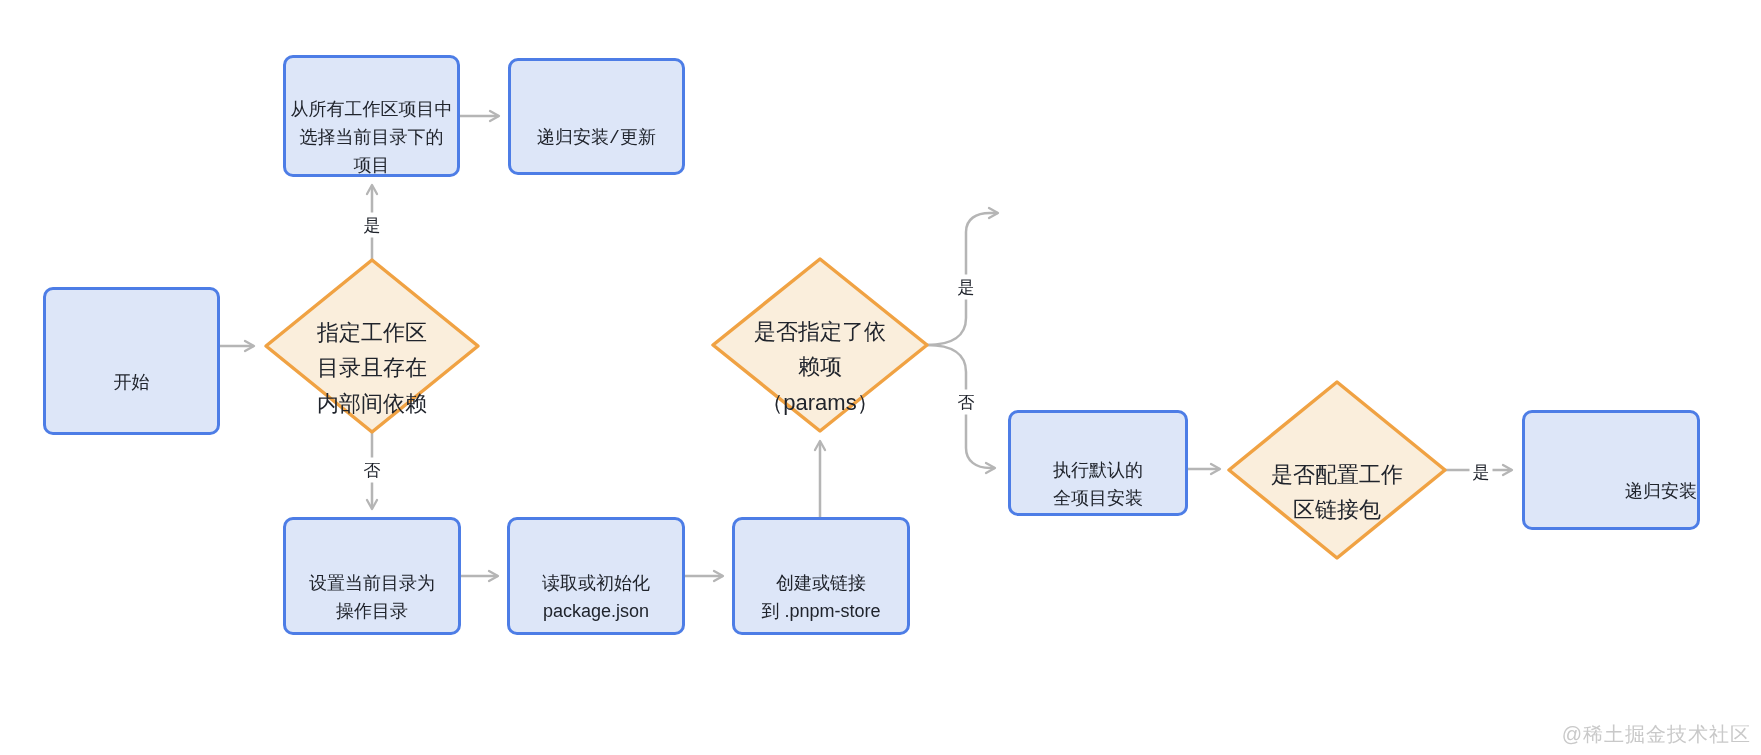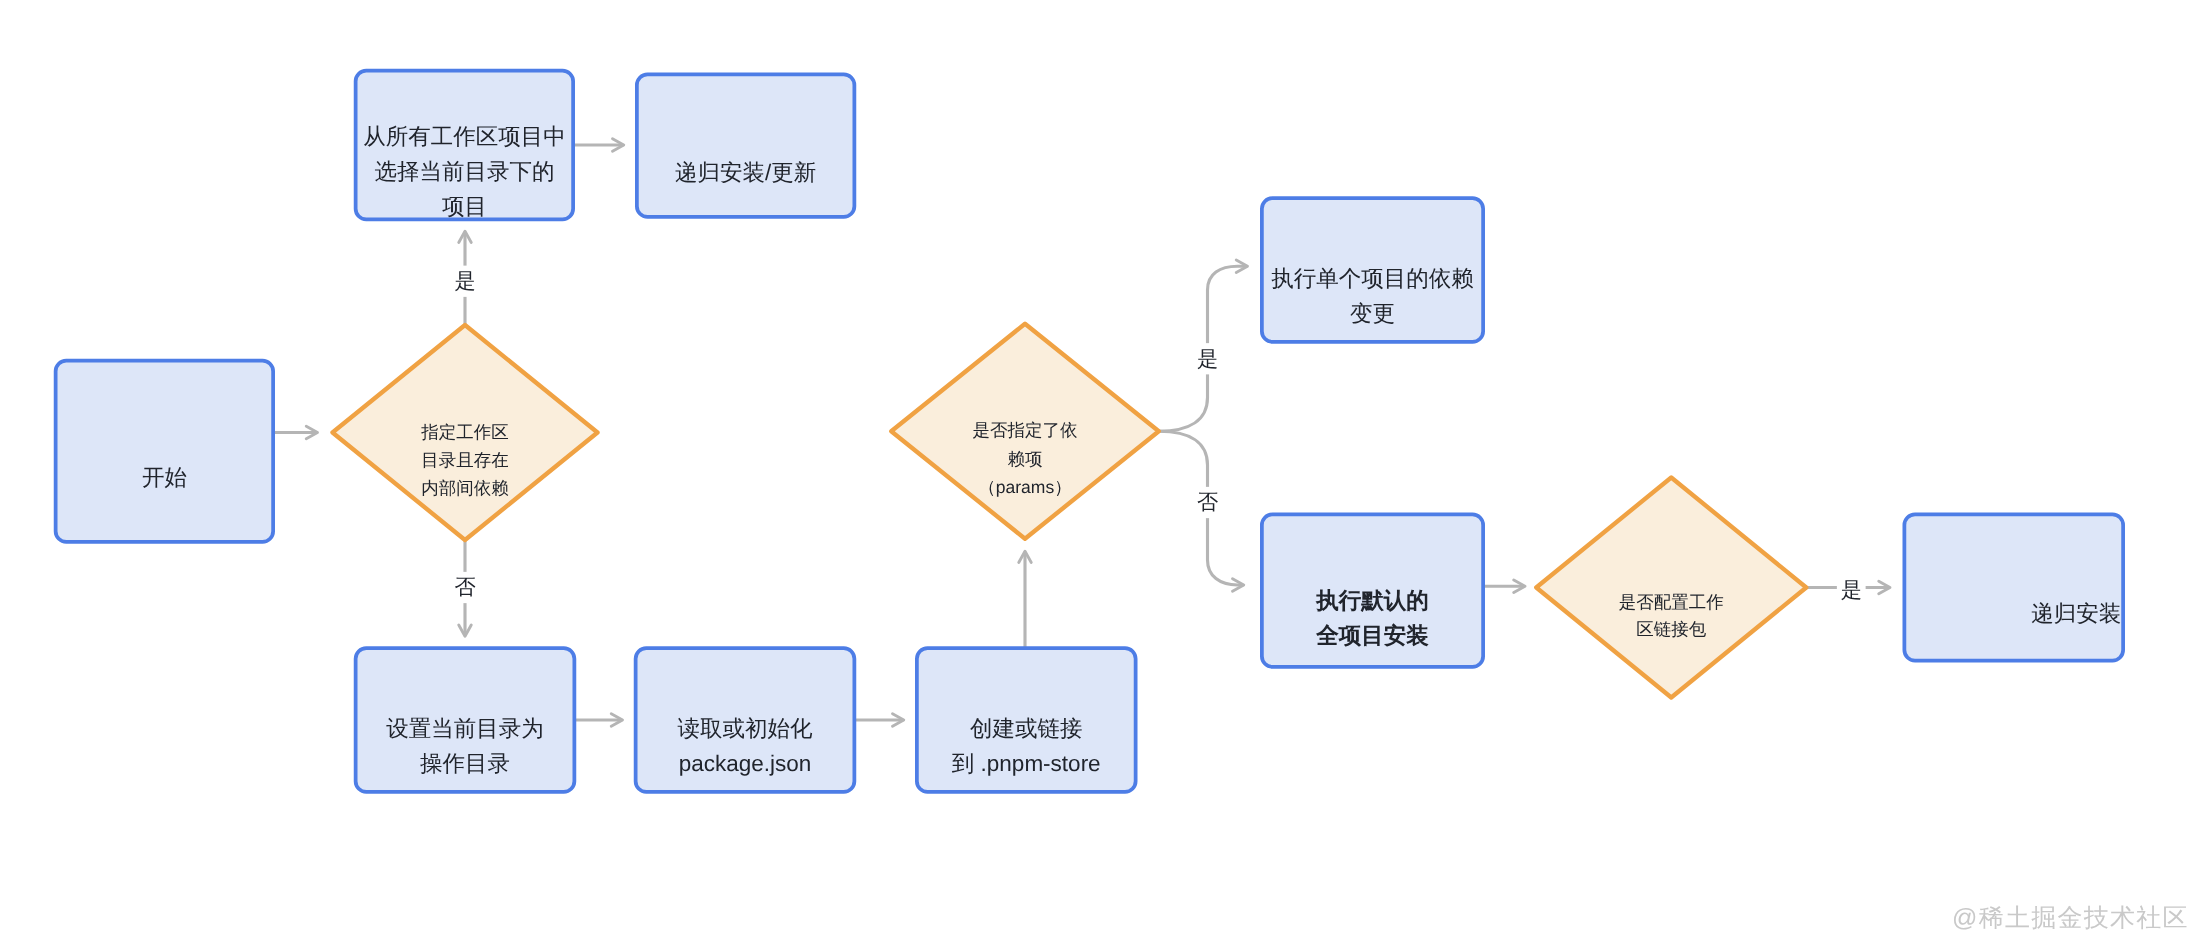--- a/index.html
+++ b/index.html
@@ -69,21 +69,21 @@
   }
   .node-text { white-space: pre-line; margin-top: 44px; }
 
   .decision-text {
     position: absolute;
     display: flex;
     align-items: center;
     justify-content: center;
     text-align: center;
     color: var(--text);
-    font-size: 14px;
+    font-size: 22px;
     line-height: 1.6;
   }
 
   .edge-label {
     position: absolute;
     transform: translate(-50%, -50%);
     background: var(--background);
     color: var(--text);
     font-size: 17px;
     padding: 4px 3px;
@@ -95,26 +95,26 @@
     right: 10px;
     bottom: 7px;
     color: var(--watermark);
     font-size: 20px;
     letter-spacing: 1px;
   }
 
   
   #n-start  { left: 43px;  top: 287px; width: 177px; height: 148px; }
   #n-t1     { left: 283px; top: 55px;  width: 177px; height: 122px; }
-  #n-t2     { left: 508px; top: 58px;  width: 177px; height: 117px; }
+  #n-t2     { left: 508px; top: 58px;  width: 177px; height: 117px; font-family: Liberation Mono, monospace; }
   #n-b1     { left: 283px; top: 517px; width: 178px; height: 118px; }
   #n-b2     { left: 507px; top: 517px; width: 178px; height: 118px; }
   #n-b3     { left: 732px; top: 517px; width: 178px; height: 118px; }
   #n-r1     { left: 1008px; top: 157px; width: 180px; height: 118px; }
-  #n-r2     { left: 1008px; top: 410px; width: 180px; height: 125px; font-weight: bold; }
+  #n-r2     { left: 1008px; top: 410px; width: 180px; height: 106px; }
   #n-r3     { left: 1522px; top: 410px; width: 178px; height: 120px; justify-content: flex-end; }
 
   #t-d1 { left: 292px;  top: 286px; width: 160px; height: 120px; }
   #t-d2 { left: 740px;  top: 285px; width: 160px; height: 120px; }
   #t-d3 { left: 1257px; top: 412px; width: 160px; height: 116px; }
 
   #l-yes1 { left: 372px;  top: 225px; }
   #l-no1  { left: 372px;  top: 470px; }
   #l-yes2 { left: 966px;  top: 287px; }
   #l-no2  { left: 966px;  top: 402px; }
@@ -165,24 +165,20 @@
 package.json</span>
   </div>
   <div class="node process" id="n-b1">
     <span class="node-text">设置当前目录为
 操作目录</span>
   </div>
   <div class="node process" id="n-b3">
     <span class="node-text">创建或链接
 到 .pnpm-store</span>
   </div>
-  <div class="node process" id="n-r1">
-    <span class="node-text">执行单个项目的依赖
-变更</span>
-  </div>
   <div class="node process" id="n-r2">
     <span class="node-text">执行默认的
 全项目安装</span>
   </div>
   <div class="node process" id="n-r3">
     <span class="node-text">递归安装</span>
   </div>
 
   <div class="decision-text" id="t-d1">
     <span class="node-text">指定工作区

